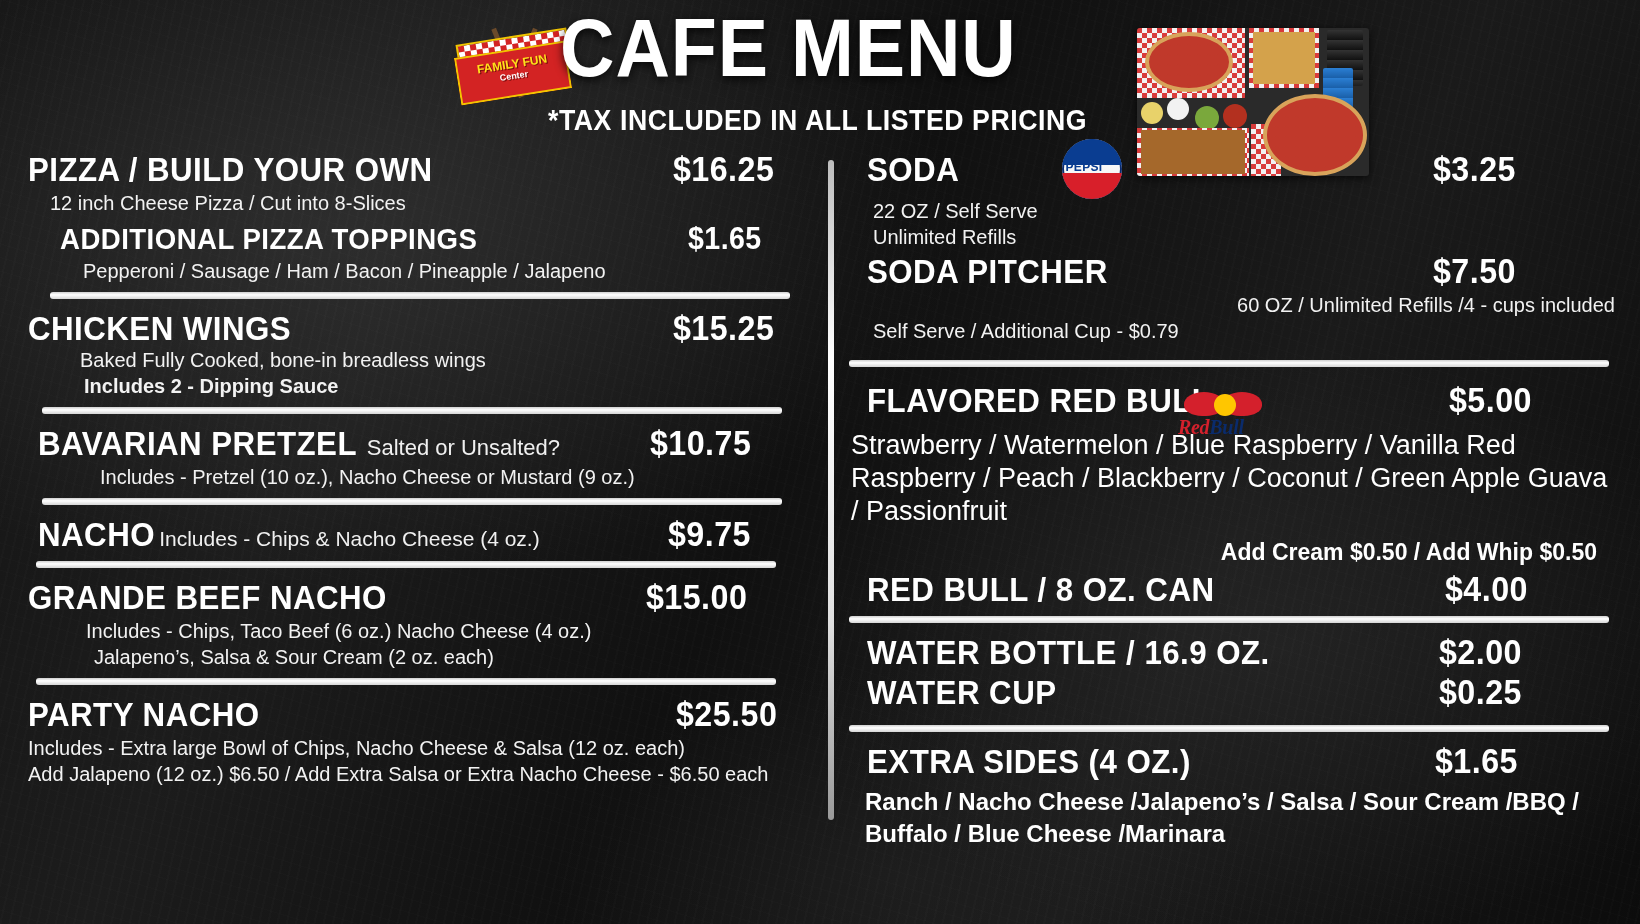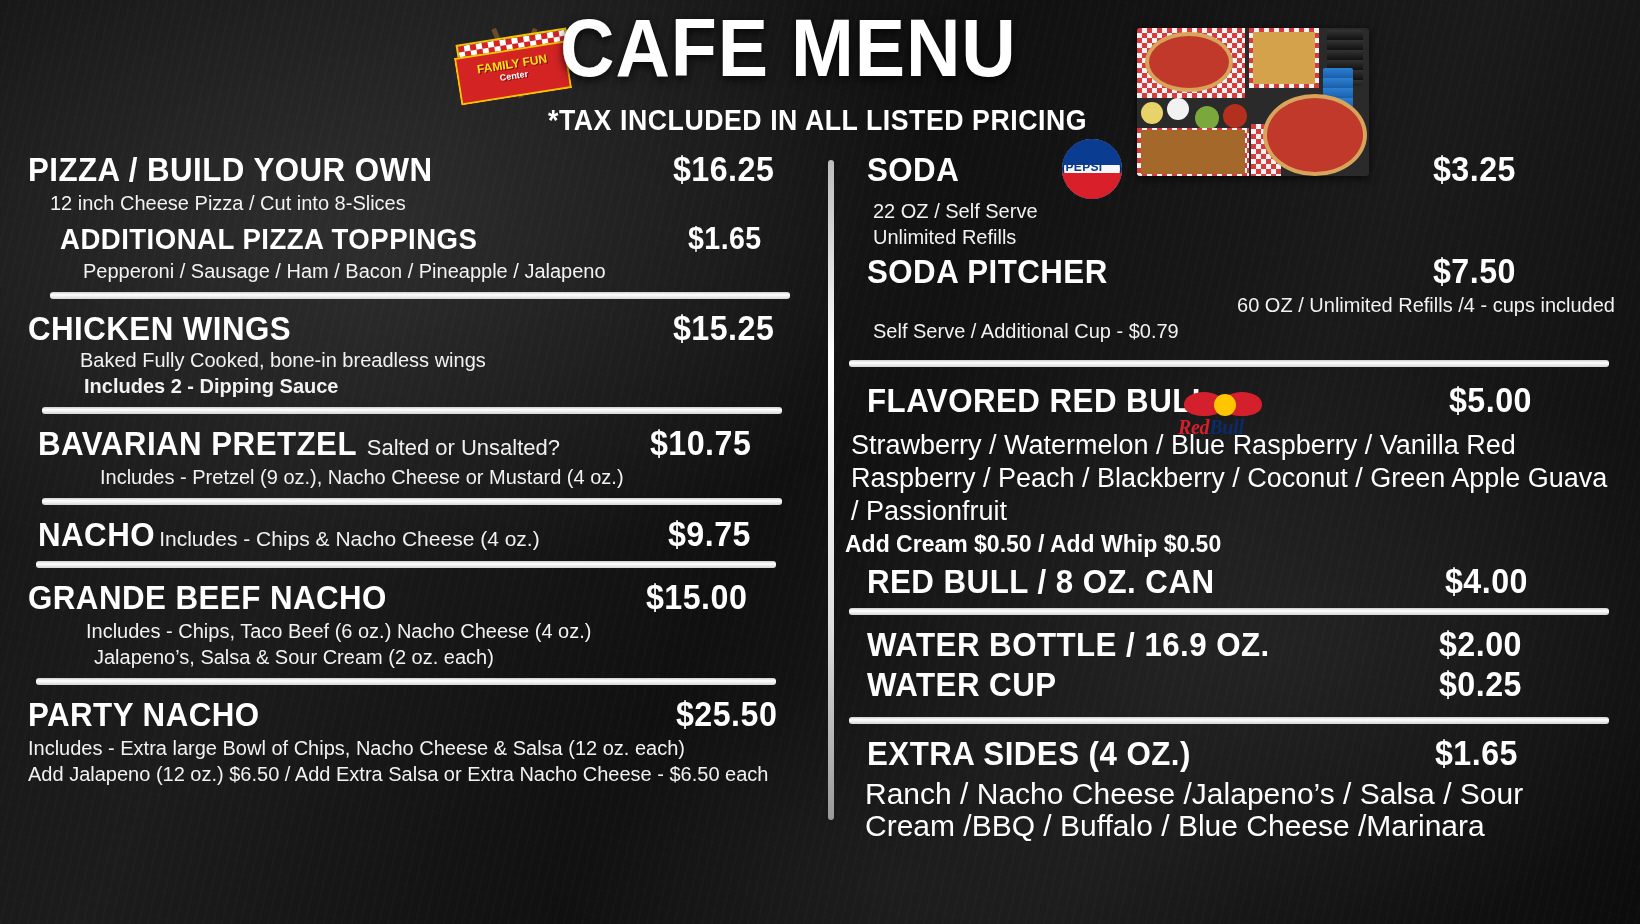--- a/index.html
+++ b/index.html
@@ -181,26 +181,26 @@
   }
   .desc.b { font-weight: 700; }
   ul.bul { list-style: disc; margin: 0 0 0 52px; }
   ul.bul li { font-size: 20px; line-height: 27px; font-family: "Liberation Sans", sans-serif; }
 
   .flavlist {
     font-family: "Liberation Sans", sans-serif; font-weight: 400;
     font-size: 27px; line-height: 33px; color: #ffffff;
   }
   .addcream {
-    font-size: 23px; font-weight: 700; 
-    font-family: "Liberation Sans", sans-serif; margin-top: 3px;
+    font-size: 23px; font-weight: 700; text-align: right;
+    font-family: "Liberation Sans", sans-serif; margin-top: 11px;
   }
   .sideslist {
-    font-family: "Liberation Sans", sans-serif; font-weight: 400;
-    font-size: 30px; line-height: 32px;
+    font-family: "Liberation Sans", sans-serif; font-weight: 700;
+    font-size: 24px; line-height: 32px;
   }
   .inline-desc {
     font-family: "Liberation Sans", sans-serif; font-weight: 400;
     font-size: 21px; color: #f0f0f0;
   }
 </style>
 </head>
 <body>
 
 <div class="board"></div>
@@ -278,21 +278,21 @@
     <div class="hline" style="width:740px;margin-left:14px;"></div>
 
     <div class="row">
       <div class="itemhead">
         <div style="display:flex;align-items:baseline;">
           <div class="iname cond" style="margin-left:10px;">BAVARIAN PRETZEL</div>
           <div class="inline-desc" style="margin-left:-18px;font-size:22px;">Salted or Unsalted?</div>
         </div>
         <div class="price cond" style="margin-right:68px;">$10.75</div>
       </div>
-      <div class="desc" style="margin-left:72px;margin-top:2px;">Includes - Pretzel (9 oz.), Nacho Cheese or Mustard (4 oz.)</div>
+      <div class="desc" style="margin-left:72px;margin-top:2px;">Includes - Pretzel (10 oz.), Nacho Cheese or Mustard (9 oz.)</div>
     </div>
 
     <div class="hline" style="width:740px;margin-left:14px;"></div>
 
     <div class="row">
       <div class="itemhead">
         <div style="display:flex;align-items:baseline;">
           <div class="iname cond" style="margin-left:10px;">NACHO</div>
           <div class="inline-desc" style="margin-left:-6px;">Includes - Chips &amp; Nacho Cheese (4 oz.)</div>
         </div>

